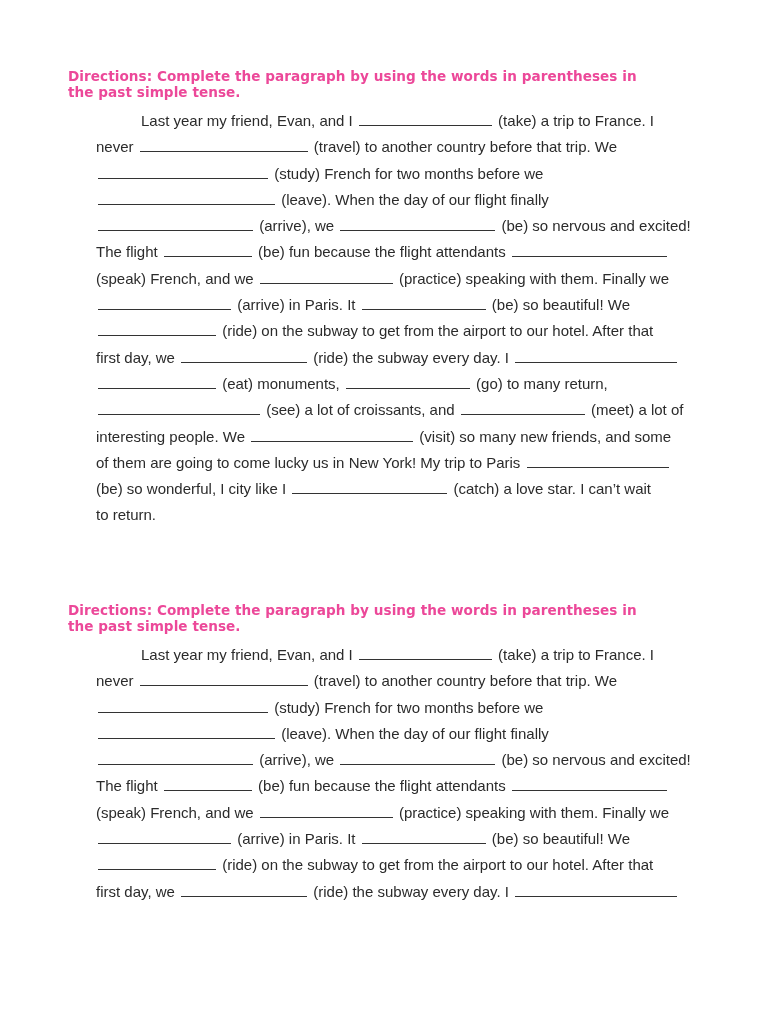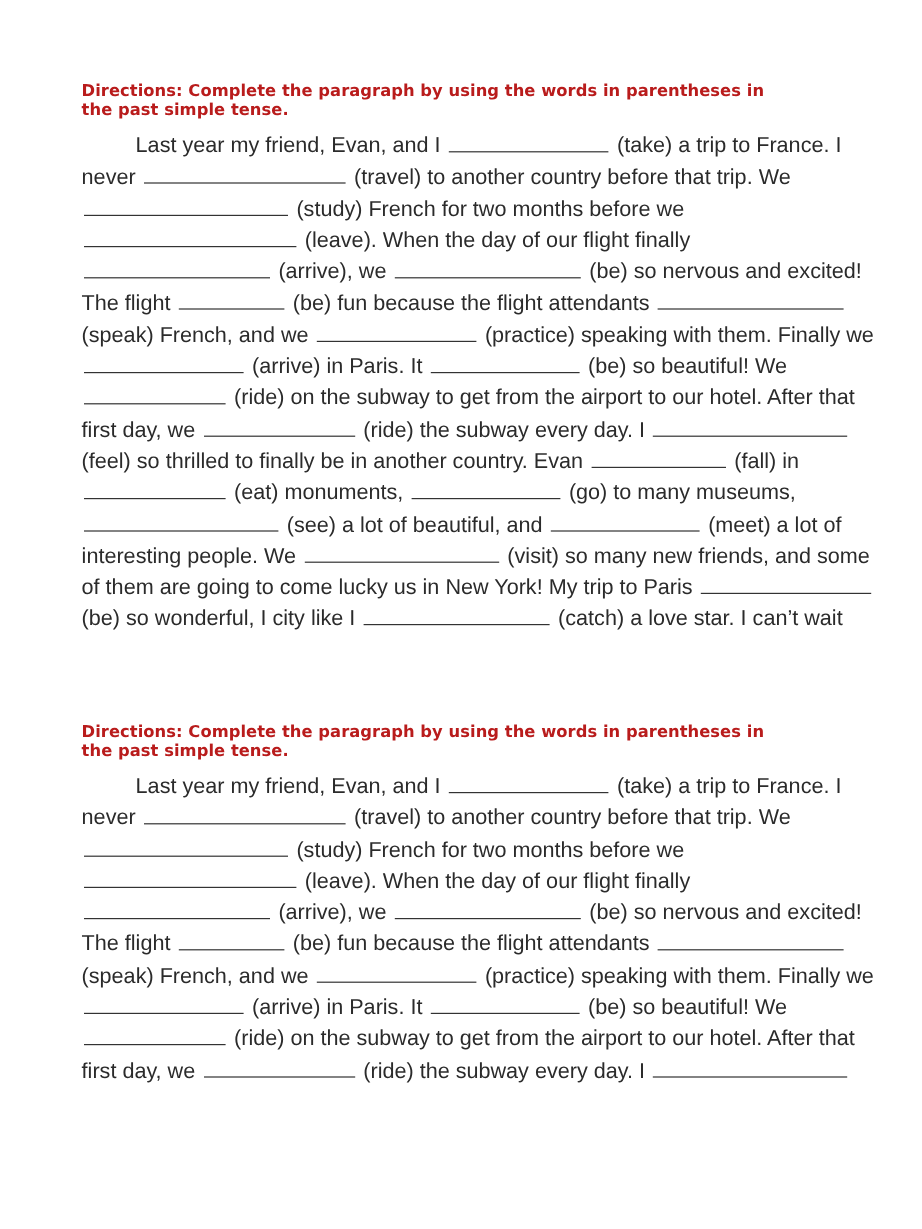--- a/index.html
+++ b/index.html
@@ -4,31 +4,32 @@
 <style>
   html, body { margin: 0; padding: 0; background: #ffffff; }
   body { width: 768px; height: 1024px; position: relative; overflow: hidden; color: #2a2a2a; }
   .page { position: absolute; left: 0; top: 0; width: 768px; height: 1024px; background: #fff; }
   .section { position: absolute; left: 68px; width: 640px; }
   .directions {
     font-family: "DejaVu Sans", sans-serif;
     font-weight: bold;
     font-size: 13.6px;
     line-height: 16px;
-    color: #b91c1c;
+    color: #ec4899;
     letter-spacing: 0.05px;
   }
   .para { margin-top: 8px; }
   .line {
     font-family: "Liberation Sans", sans-serif;
-    font-size: 18px;
+    font-size: 15px;
     height: 26.3px;
     line-height: 26.3px;
     white-space: nowrap;
     color: #2b2b2b;
+    margin-left: 28px;
   }
   .line.indent { padding-left: 45px; }
   .blank {
     display: inline-block;
     border-bottom: 1.2px solid #333;
     height: 14px;
     vertical-align: baseline;
     margin: 0 2px;
   }
 </style>
@@ -45,26 +46,26 @@
         <div class="line indent"><span>Last year my friend, Evan, and I </span><span class="blank" style="width: 133px;"></span><span> (take) a trip to France. I</span></div>
         <div class="line"><span>never </span><span class="blank" style="width: 168px;"></span><span> (travel) to another country before that trip. We</span></div>
         <div class="line"><span class="blank" style="width: 170px;"></span><span> (study) French for two months before we</span></div>
         <div class="line"><span class="blank" style="width: 177px;"></span><span> (leave). When the day of our flight finally</span></div>
         <div class="line"><span class="blank" style="width: 155px;"></span><span> (arrive), we </span><span class="blank" style="width: 155px;"></span><span> (be) so nervous and excited!</span></div>
         <div class="line"><span>The flight </span><span class="blank" style="width: 88px;"></span><span> (be) fun because the flight attendants </span><span class="blank" style="width: 155px;"></span></div>
         <div class="line"><span>(speak) French, and we </span><span class="blank" style="width: 133px;"></span><span> (practice) speaking with them. Finally we</span></div>
         <div class="line"><span class="blank" style="width: 133px;"></span><span> (arrive) in Paris. It </span><span class="blank" style="width: 124px;"></span><span> (be) so beautiful! We</span></div>
         <div class="line"><span class="blank" style="width: 118px;"></span><span> (ride) on the subway to get from the airport to our hotel. After that</span></div>
         <div class="line"><span>first day, we </span><span class="blank" style="width: 126px;"></span><span> (ride) the subway every day. I </span><span class="blank" style="width: 162px;"></span></div>
-        <div class="line"><span>(feel) so thrilled to finally be in another country. Evan </span><span class="blank" style="width: 112px;"></span><span> (fall) in</span></div>
-        <div class="line"><span class="blank" style="width: 118px;"></span><span> (eat) monuments, </span><span class="blank" style="width: 124px;"></span><span> (go) to many museums,</span></div>
-        <div class="line"><span class="blank" style="width: 162px;"></span><span> (see) a lot of beautiful, and </span><span class="blank" style="width: 124px;"></span><span> (meet) a lot of</span></div>
+        <div class="line"><span class="blank" style="width: 118px;"></span><span> (eat) monuments, </span><span class="blank" style="width: 124px;"></span><span> (go) to many return,</span></div>
+        <div class="line"><span class="blank" style="width: 162px;"></span><span> (see) a lot of croissants, and </span><span class="blank" style="width: 124px;"></span><span> (meet) a lot of</span></div>
         <div class="line"><span>interesting people. We </span><span class="blank" style="width: 162px;"></span><span> (visit) so many new friends, and some</span></div>
         <div class="line"><span>of them are going to come lucky us in New York! My trip to Paris </span><span class="blank" style="width: 142px;"></span></div>
         <div class="line"><span>(be) so wonderful, I city like I </span><span class="blank" style="width: 155px;"></span><span> (catch) a love star. I can’t wait</span></div>
+        <div class="line"><span>to return.</span></div>
       </div>
   </div>
 
   <div class="section" id="sec1" style="top:602px;">
     <div class="directions">
       <div>Directions: Complete the paragraph by using the words in parentheses in</div>
       <div>the past simple tense.</div>
     </div>
     <div class="para">
         <div class="line indent"><span>Last year my friend, Evan, and I </span><span class="blank" style="width: 133px;"></span><span> (take) a trip to France. I</span></div>

